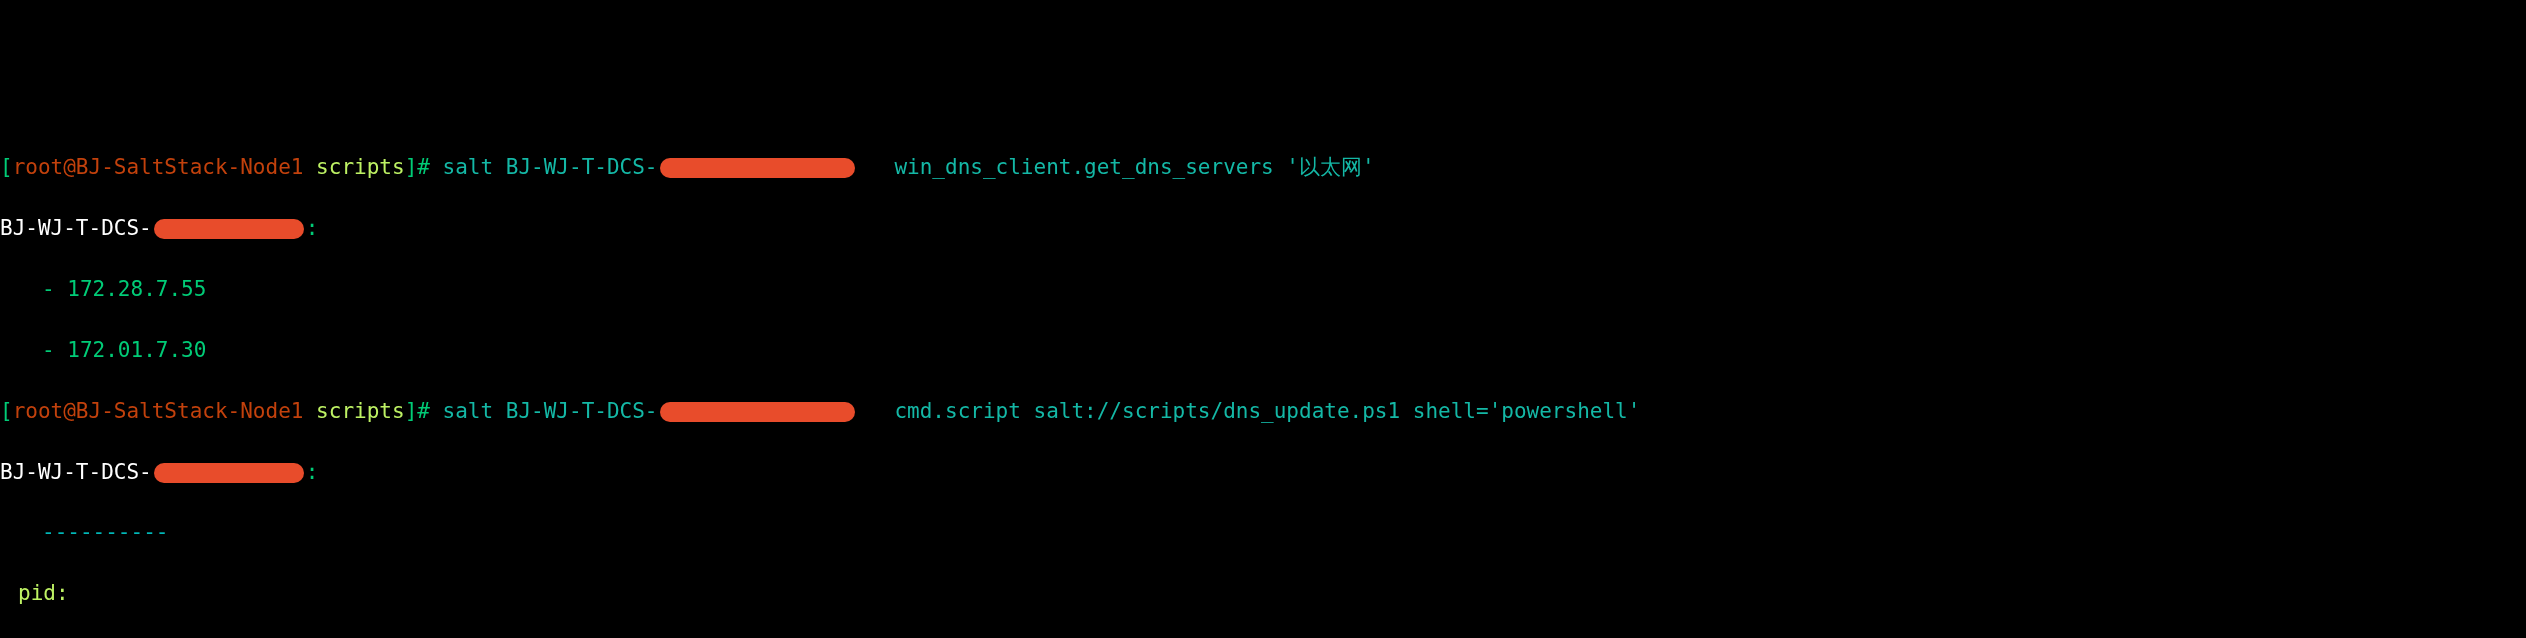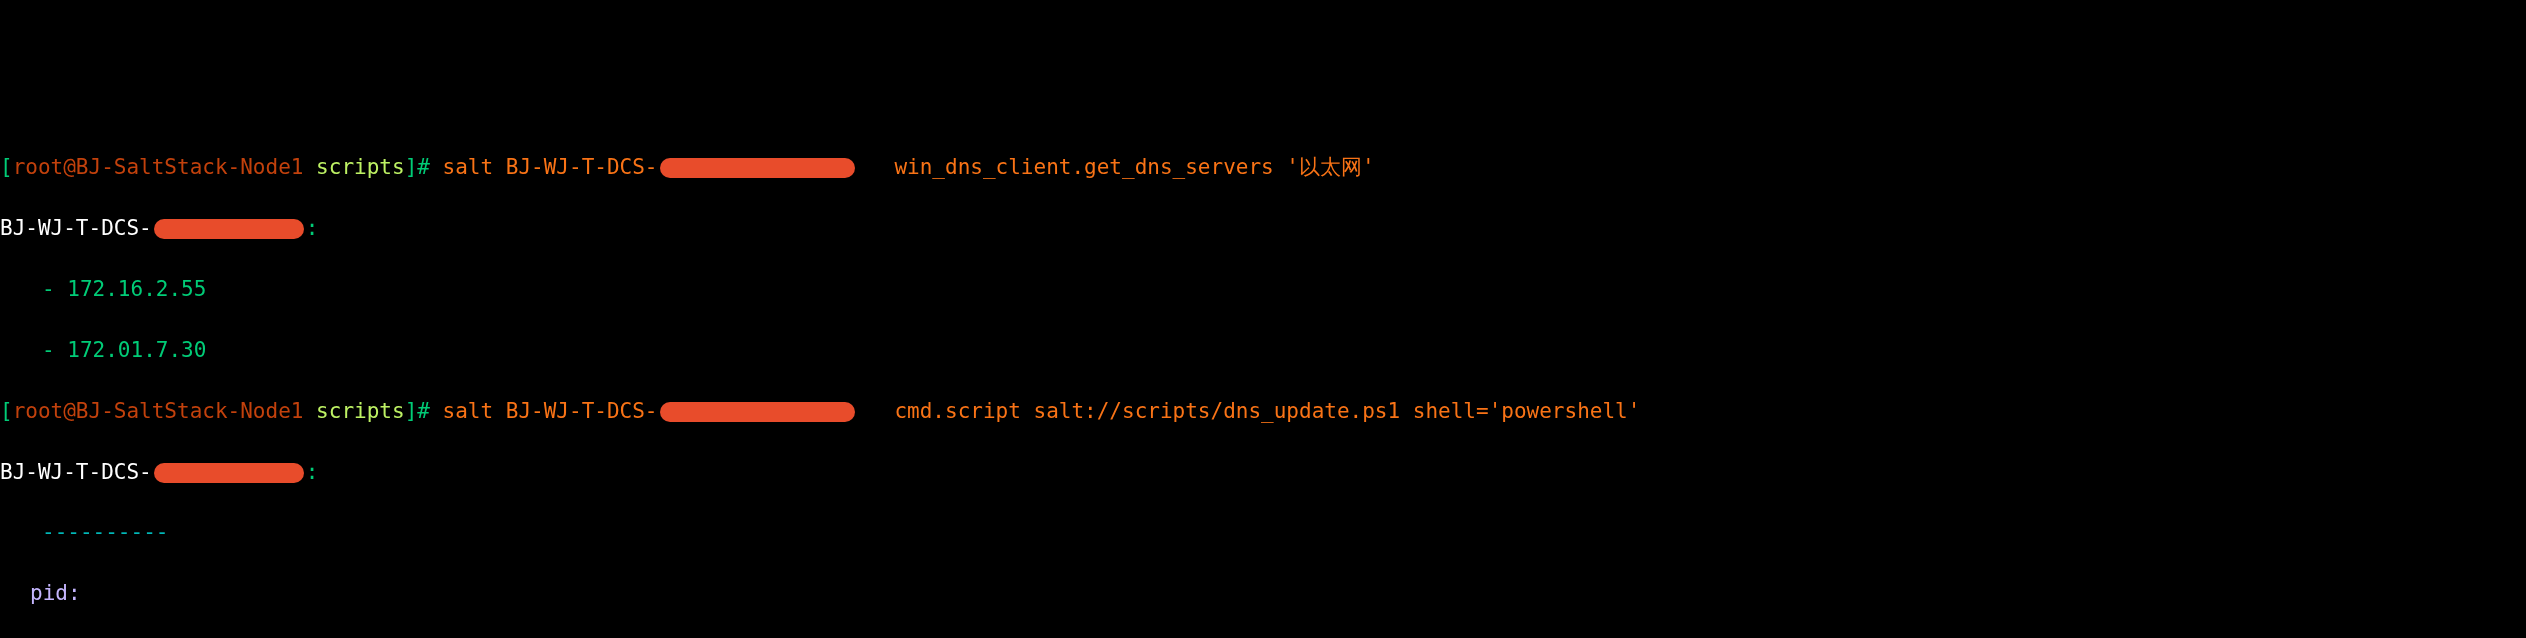--- a/index.html
+++ b/index.html
@@ -27,35 +27,35 @@
     .prompt-bracket {
       color: #00cc77;
     }
     .prompt-user {
       color: #c2410c;
     }
     .prompt-path {
       color: #bef264;
     }
     .cmd-text {
-      color: #f97316;
+      color: #14b8a6;
     }
     .minion-name {
       color: #ffffff;
     }
     .colon {
       color: #00cc77;
     }
     .dash-list {
       color: #00cc77;
       padding-left: 42px;
     }
     .result-key {
-      color: #c4b5fd;
-      padding-left: 30px;
+      color: #bef264;
+      padding-left: 18px;
     }
     .result-sep {
       color: #00b8b8;
       padding-left: 42px;
     }
     .redacted {
       display: inline-block;
       background-color: #e84c2b;
       height: 20px;
       border-radius: 10px;
@@ -70,21 +70,21 @@
     }
   </style>
 </head>
 <body>
 
 
 
 <div class="terminal">
 <span class="line"><span class="prompt-bracket">[</span><span class="prompt-user">root@BJ-SaltStack-Node1</span><span> </span><span class="prompt-path">scripts</span><span class="prompt-bracket">]# </span><span class="cmd-text">salt BJ-WJ-T-DCS-</span><span class="redacted redacted-large"></span><span class="cmd-text">   win_dns_client.get_dns_servers '以太网'</span></span>
 <span class="line"><span class="minion-name">BJ-WJ-T-DCS-</span><span class="redacted redacted-small"></span><span class="colon">:</span></span>
-<span class="line dash-list">- 172.16.2.55</span>
+<span class="line dash-list">- 172.28.7.55</span>
 <span class="line dash-list">- 172.01.7.30</span>
 <span class="line"><span class="prompt-bracket">[</span><span class="prompt-user">root@BJ-SaltStack-Node1</span><span> </span><span class="prompt-path">scripts</span><span class="prompt-bracket">]# </span><span class="cmd-text">salt BJ-WJ-T-DCS-</span><span class="redacted redacted-large"></span><span class="cmd-text">   cmd.script salt://scripts/dns_update.ps1 shell='powershell'</span></span>
 <span class="line"><span class="minion-name">BJ-WJ-T-DCS-</span><span class="redacted redacted-small"></span><span class="colon">:</span></span>
 <span class="line result-sep">----------</span>
 <span class="line result-key">pid:</span>
 
 
 
 
 

